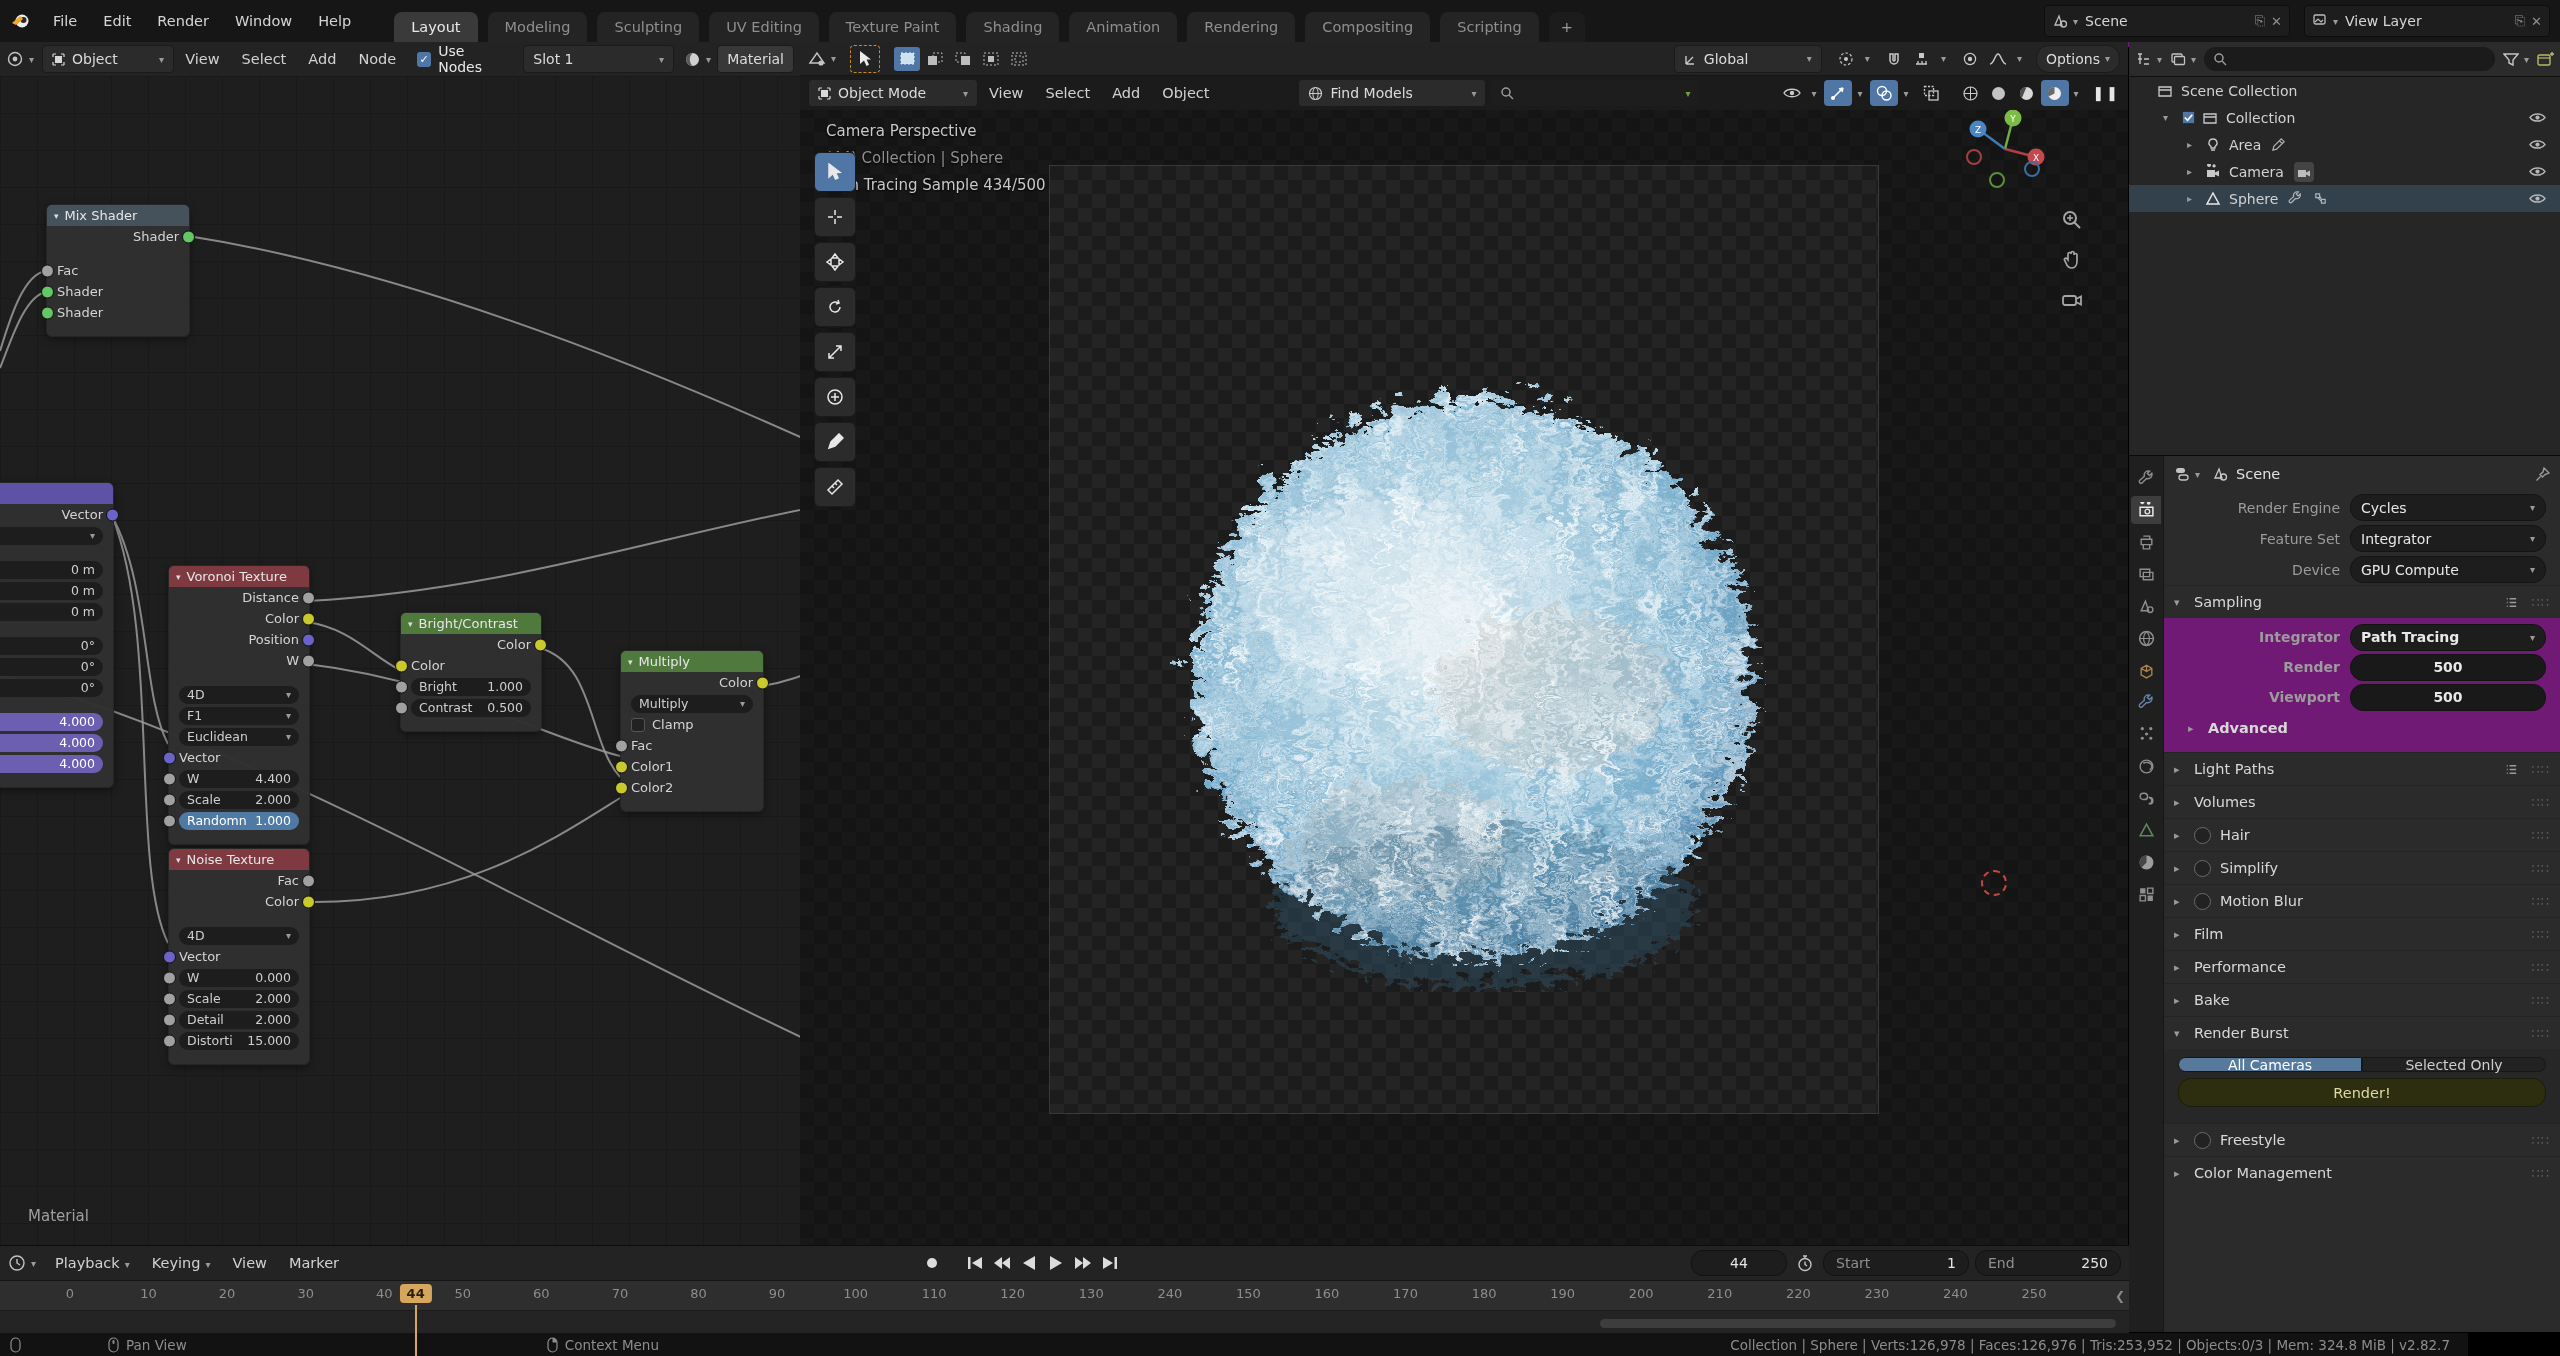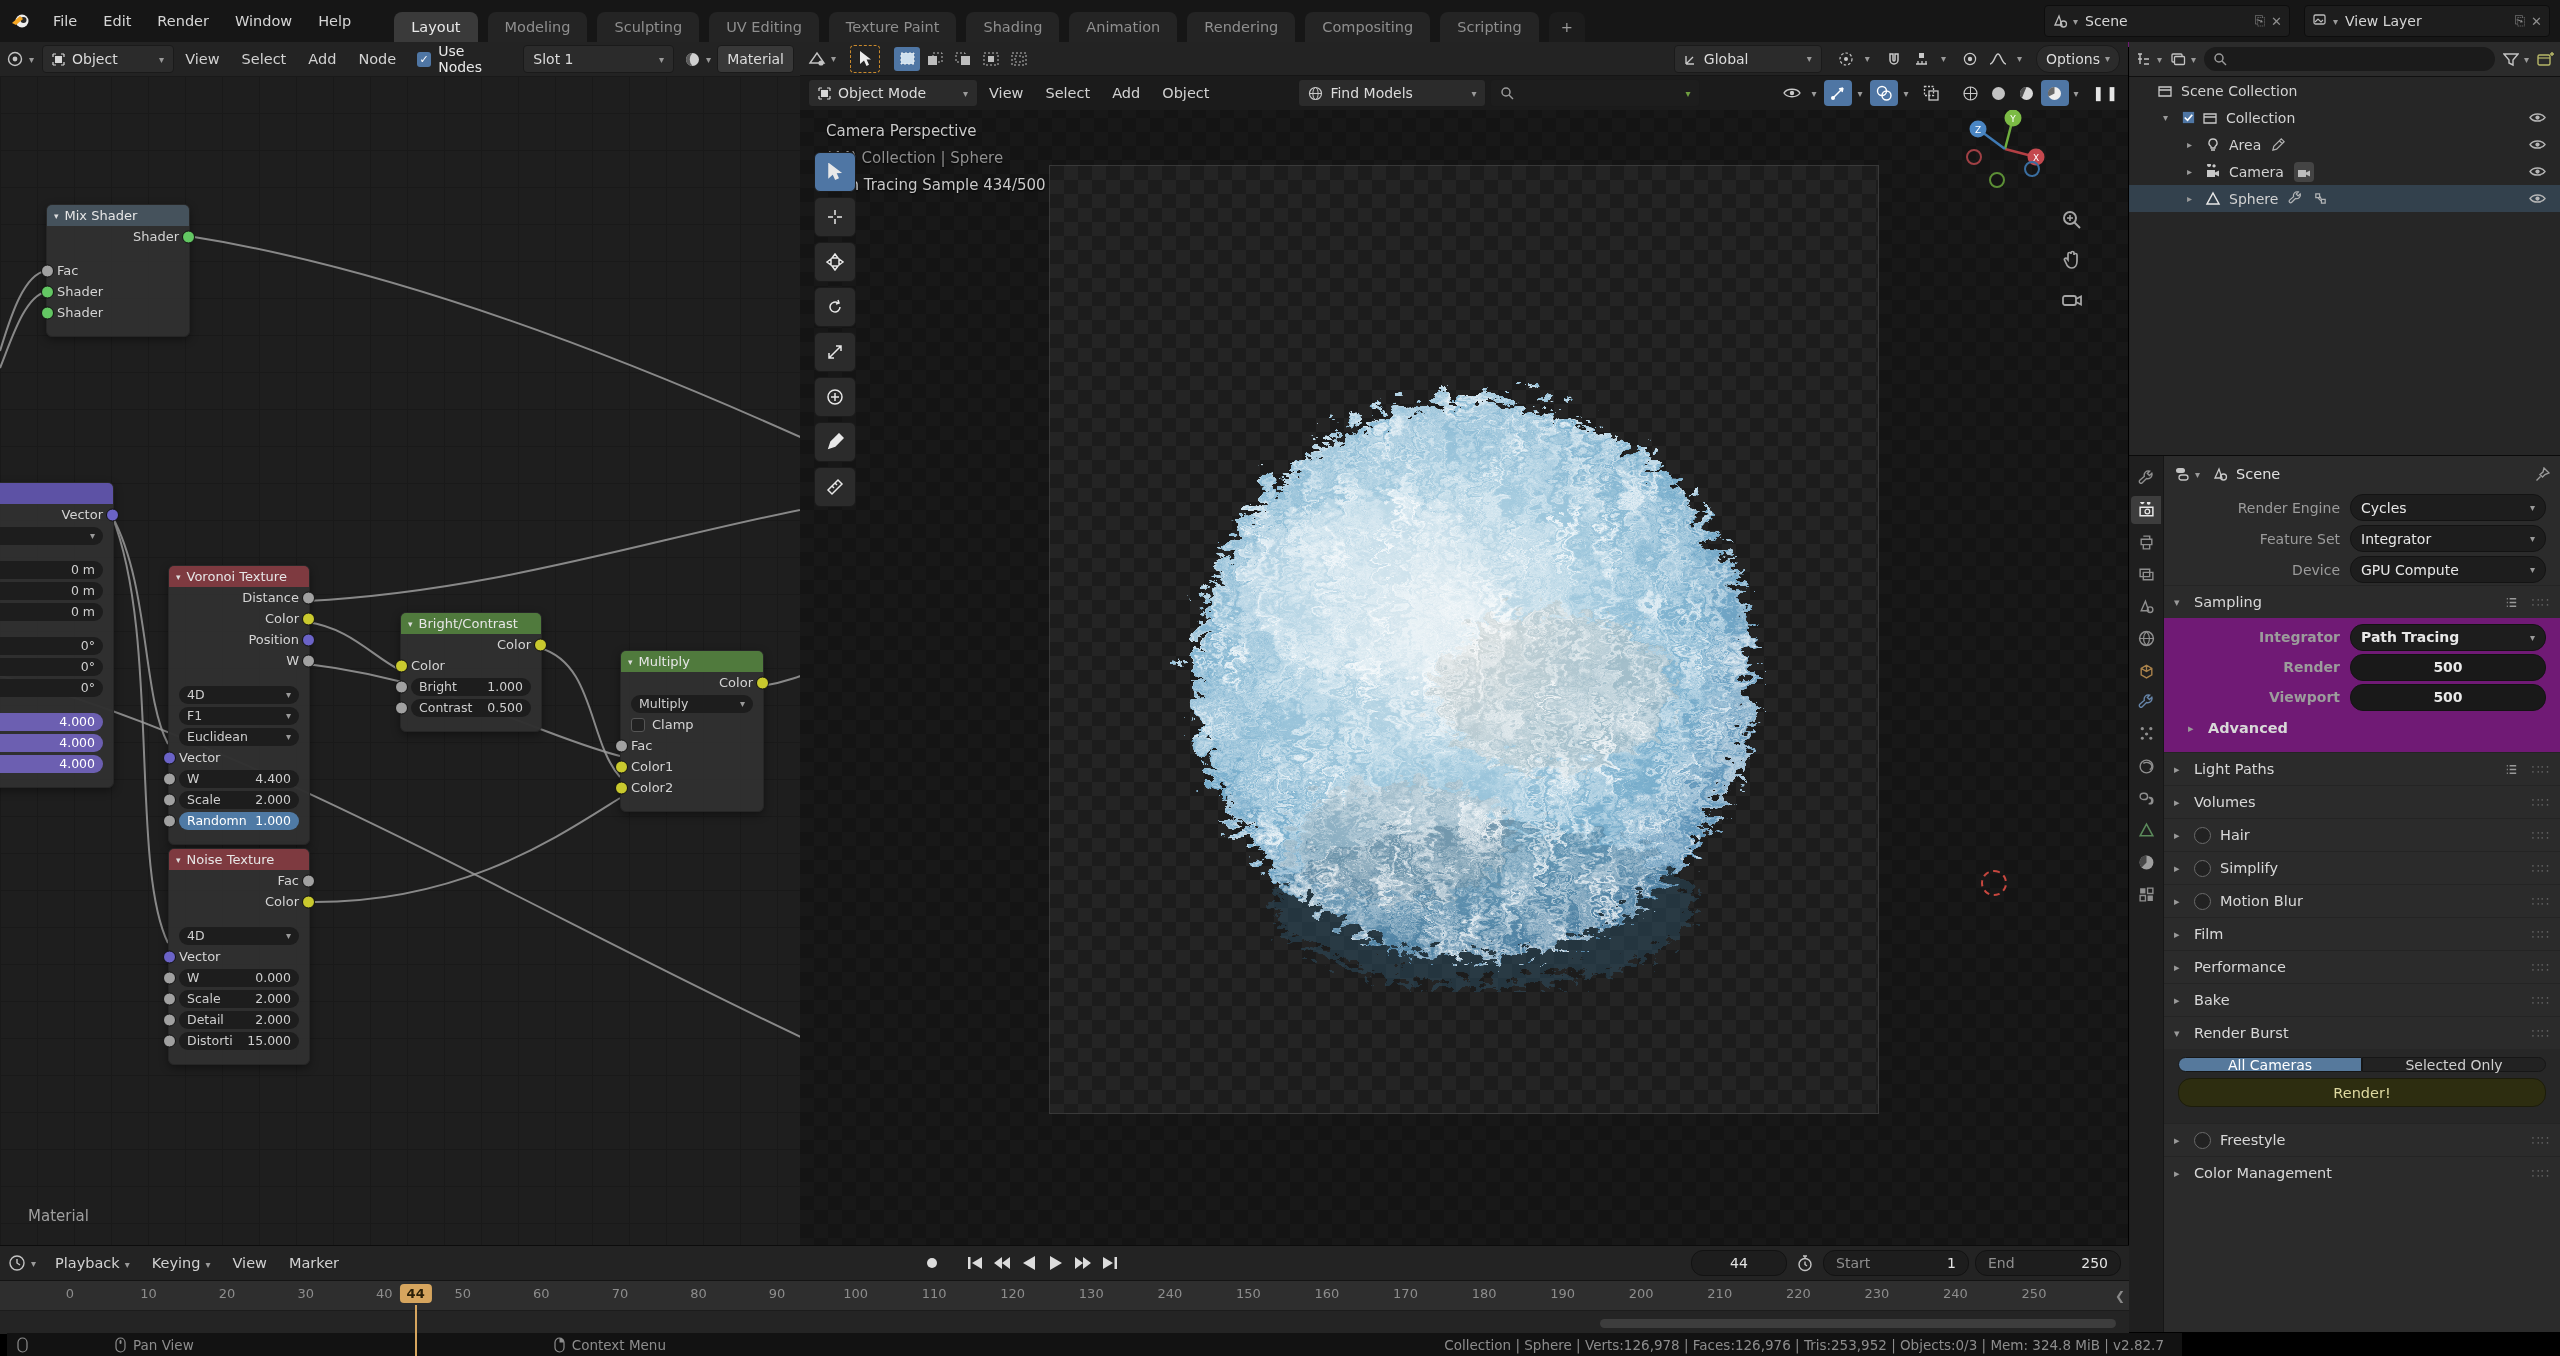--- a/index.html
+++ b/index.html
@@ -124,21 +124,21 @@
   #tl-channels{position:relative;height:23px;background:#242424;}
   #playhead-badge{position:absolute;top:3px;transform:translateX(-50%);background:#d6a55e;color:#2c2008;font-weight:bold;
       font-size:13px;border-radius:4px;padding:2px 7px;z-index:3;}
   #playhead-line{position:absolute;top:24px;width:2px;height:63px;background:#d6a55e;z-index:2;}
   .tl-pill{display:flex;align-items:center;background:#1d1d1d;border:1px solid #121212;border-radius:12px;height:24px;padding:0 12px;font-size:14px;color:#e4e4e4;}
   .pb-btn{width:27px;height:24px;display:flex;align-items:center;justify-content:center;border-radius:3px;}
   #tl-scroll{position:absolute;left:1600px;top:8px;width:516px;height:9px;border-radius:5px;background:#3d3d3d;}
   #tl-collapse{position:absolute;right:4px;top:-22px;color:#8a8a8a;font-size:12px;}
 
   
-  #statusbar{left:0;top:1333px;width:2175px;height:23px;background:#121212;display:flex;align-items:center;font-size:13.5px;color:#8d8d8d;padding:0 10px;box-sizing:border-box;margin-left:7px;}
+  #statusbar{left:0;top:1333px;width:2468px;height:23px;background:#121212;display:flex;align-items:center;font-size:13.5px;color:#8d8d8d;padding:0 10px;box-sizing:border-box;}
   .hint{display:flex;align-items:center;margin-right:60px;}
   .hint .icon{margin-right:7px;}
   #sb-stats{margin-left:auto;margin-right:8px;color:#8d8d8d;}
 
   
   #gizmo{position:absolute;right:80px;top:30px;}
   .navbtn{position:absolute;right:44px;color:#9a9a9a;}
 </style>
 </head>
 <body>

